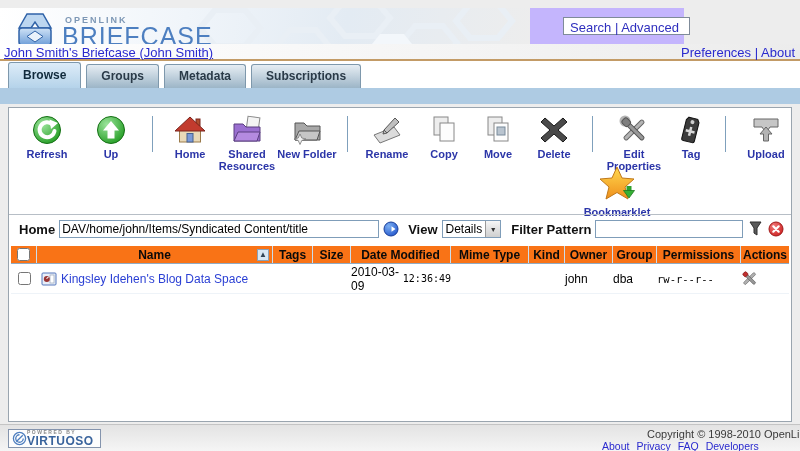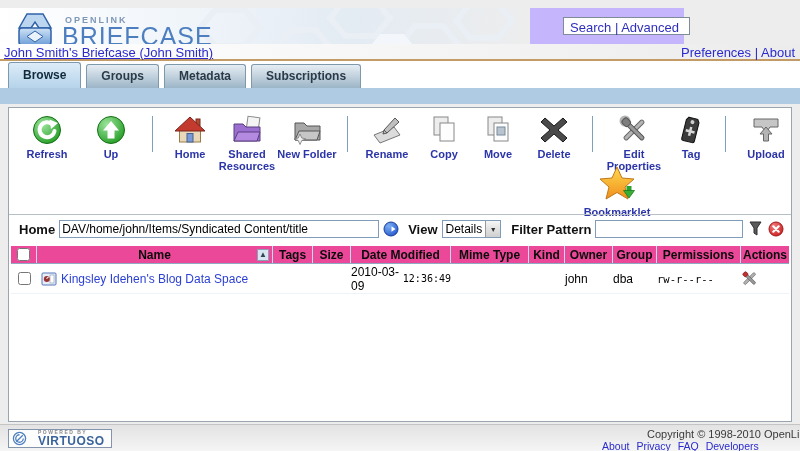--- a/index.html
+++ b/index.html
@@ -60,21 +60,21 @@
   .fake-select { display:inline-flex; align-items:center; border:1px solid #7f9db9;
                  background:#fff; height:18px; font-size:12px; padding-left:3px; cursor:pointer; }
   .selbtn { width:15px; height:16px; margin-left:3px; background:linear-gradient(#f6f6f6,#cfcfcf);
             border-left:1px solid #9a9a9a; display:flex; align-items:center; justify-content:center;
             font-size:7px; color:#333; }
   .filter-input { width:148px; height:18px; border:1px solid #7f9db9; font-size:12px; padding:0 2px; }
   .mini-ico { margin-left:6px; cursor:pointer; display:flex; }
 
   
   .grid { position:absolute; left:2px; right:2px; top:138px; }
-  .g-head { display:flex; background:#ec4899; border-bottom:1px solid #8fabc4; height:18px;
+  .g-head { display:flex; background:#f97316; border-bottom:1px solid #8fabc4; height:18px;
             font-size:12px; font-weight:bold; color:#0a0a0a; align-items:center; }
   .g-head > div { border-right:1px solid #cadded; height:100%; display:flex;
                   align-items:center; justify-content:center; }
   .g-head > div:last-child { border-right:none; }
   .g-row { display:flex; height:30px; align-items:center; font-size:12px;
            border-bottom:1px solid #eef3f8; }
   .c-check{width:26px; display:flex; justify-content:center;}
   .c-name{width:236px; position:relative;}
   .c-tags{width:40px}.c-size{width:38px}.c-date{width:100px}.c-mime{width:78px}
   .c-kind{width:36px}.c-owner{width:48px}.c-group{width:44px}.c-perms{width:84px}.c-actions{width:48px}
@@ -85,21 +85,21 @@
              text-align:center; cursor:pointer; }
   .name-link { color:#2a3fd4; cursor:pointer; white-space:nowrap; }
   .time { font-family:"DejaVu Sans Mono",monospace; font-size:10px; margin-left:3px; }
   .perms { font-family:"DejaVu Sans Mono",monospace; font-size:10.5px; }
   input[type=checkbox]{ width:13px; height:13px; }
 
   
   .footer { position:absolute; left:0; top:424px; width:800px; height:27px;
             background:linear-gradient(#e3e3e3,#f5f5f5); border-top:1px solid #c4c4c4; }
   .vbox { position:absolute; left:8px; top:4px; height:19px; display:flex; align-items:center;
-          gap:11px; background:#fdfdfd; border:1px solid #8494ad; padding:1px 6px 1px 3px; cursor:pointer; }
+          gap:0; background:#fdfdfd; border:1px solid #8494ad; padding:1px 6px 1px 3px; cursor:pointer; }
   .vcol { display:flex; flex-direction:column; line-height:1; }
   .pby { font-size:5px; letter-spacing:1.5px; color:#8a8a8a; font-weight:bold; }
   .vname { font-size:12px; font-weight:bold; color:#39639c; letter-spacing:0.5px; }
   .copyright { position:absolute; left:647px; top:3px; font-size:11px; color:#3a3a3a; white-space:nowrap; }
   .footlinks { position:absolute; left:602px; top:15px; font-size:10.5px; white-space:nowrap; }
   .footlinks a { color:#2a2ace; text-decoration:underline; margin-right:4px; }
 </style>
 </head>
 <body>
 

